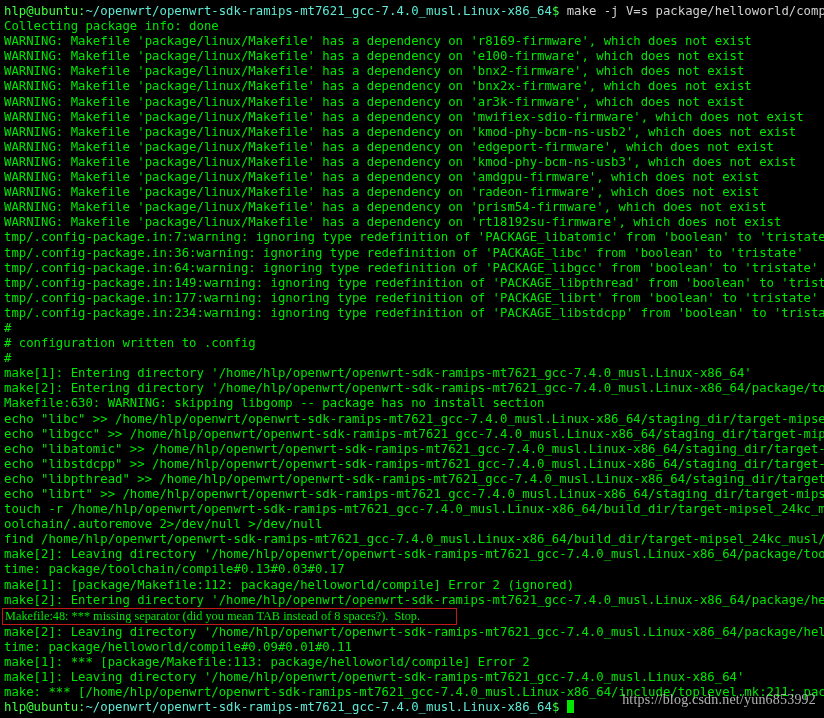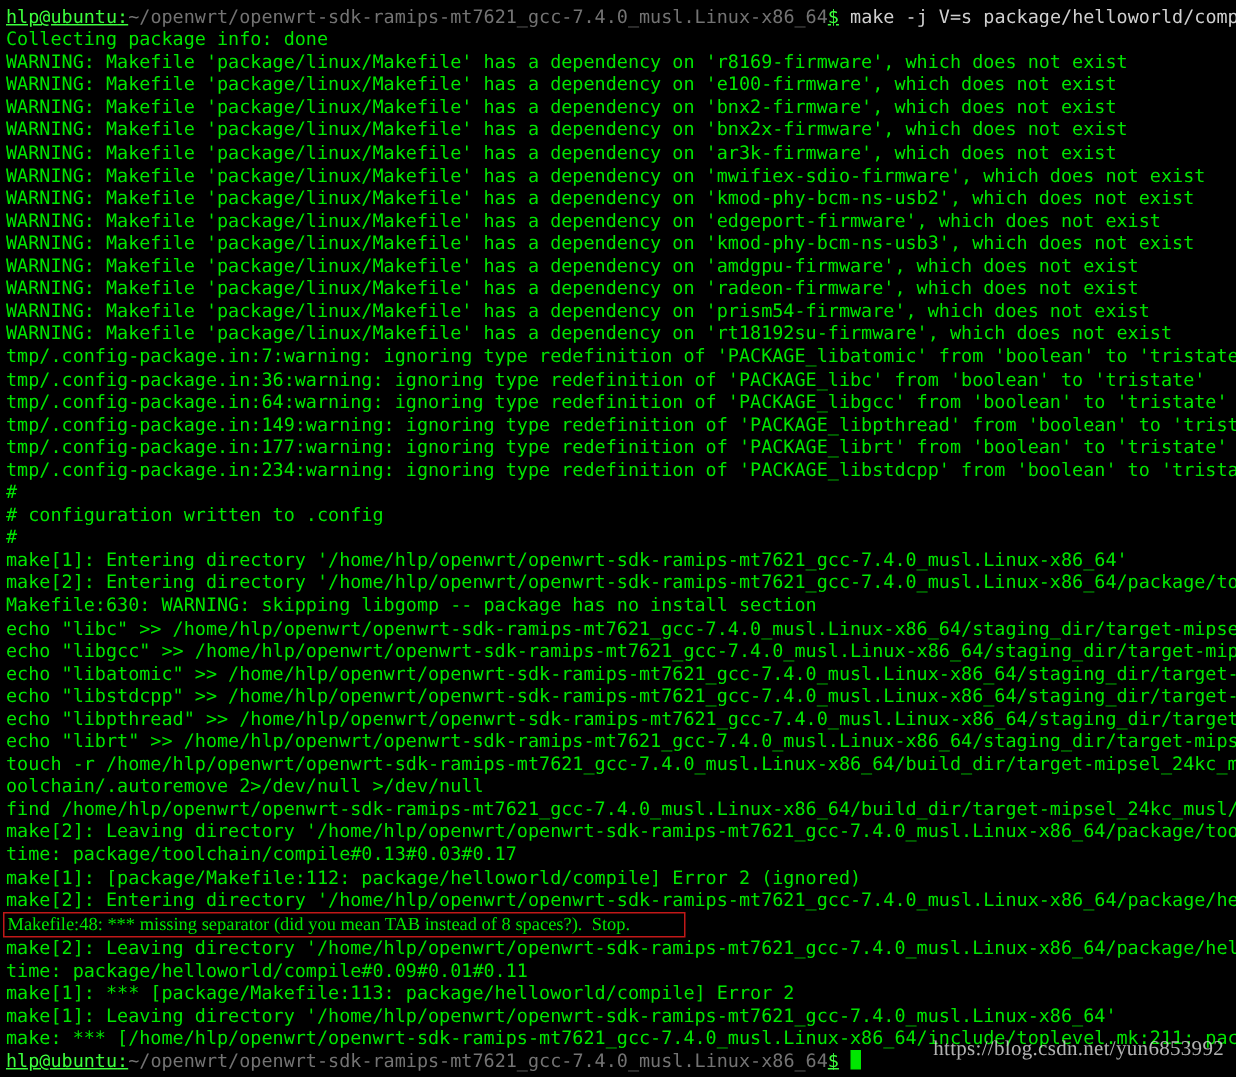--- a/index.html
+++ b/index.html
@@ -10,22 +10,22 @@
   }
   .term {
     font-family: "DejaVu Sans Mono","Liberation Mono",Consolas,monospace;
     font-size:12.3px;
     line-height:15.1px;
     color:#00e600;
     white-space:pre;
     letter-spacing:0px;
     padding:4px 4px 0 4px;
   }
-  .prompt-user { color:#3dff3d;text-decoration:underline; }
-  .prompt-path { color:#737373; }
+  .prompt-user { color:#3dff3d; }
+  .prompt-path { color:#5eead4; }
   .cmd { color:#d0d0d0; }
   .err-box {
     border:1px solid #c21818;
     display:inline-block;
     padding:0 2px;
     margin-left:-2px;
     font-family:Liberation Serif, serif;
   }
   .watermark {
     position:absolute;

